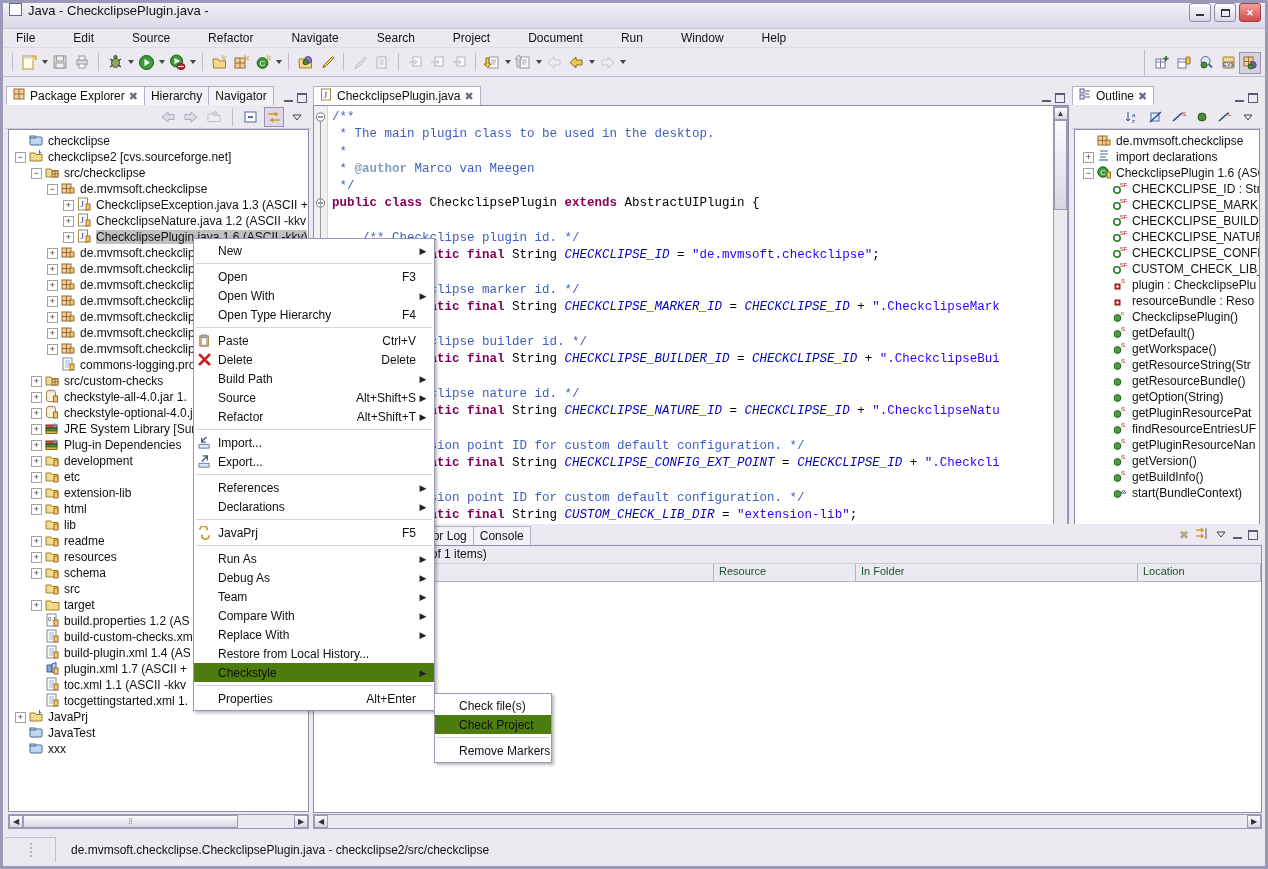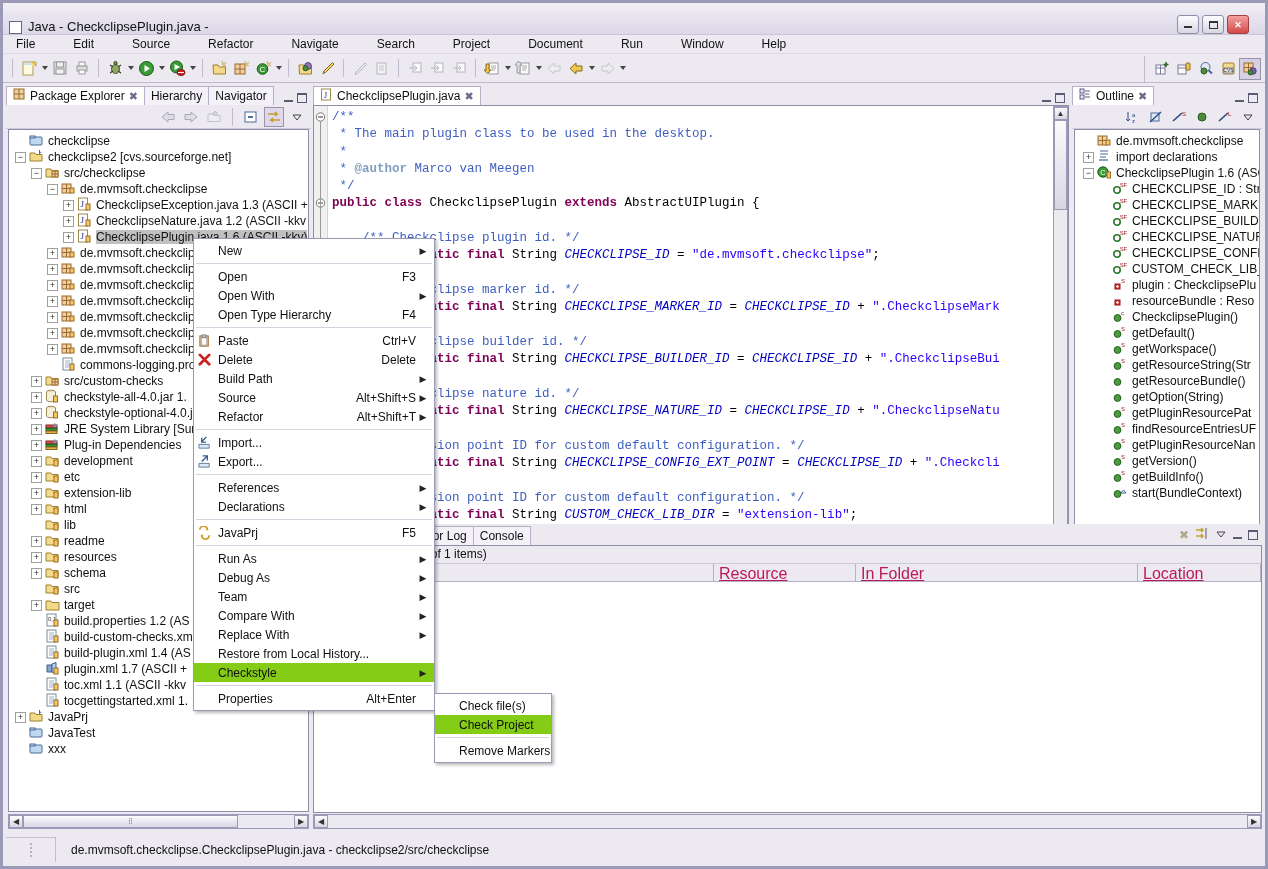--- a/index.html
+++ b/index.html
@@ -12,22 +12,22 @@
     overflow:hidden;
     -webkit-font-smoothing:none;
   }
   .window {
     position:absolute; left:0; top:0; width:1268px; height:869px;
     border:3px solid #9a9ab8;
     background:#ece9f0;
   }
   
   .titlebar {
-    height:32px; background:linear-gradient(to bottom,#f2f0f6 0%,#e6e2ee 50%,#ddd8e8 100%);
-    display:flex; align-items:flex-end; padding:0 14px 0 6px;
+    height:26px; background:linear-gradient(to bottom,#f2f0f6 0%,#e6e2ee 50%,#ddd8e8 100%);
+    display:flex; align-items:flex-start; padding:0 2px 0 6px;
     border-bottom:1px solid #c9c5d6;
   }
   .title-icon {
     width:13px; height:13px; border:1px solid #5c6b91; background:#fff;
     margin-right:6px; flex:0 0 auto;
   }
   .title-text { font-size:13px; color:#101010; flex:1 1 auto; white-space:nowrap; }
   .title-btns { display:flex; gap:3px; align-items:center; padding-right:2px;}
   .tbtn {
     width:22px; height:19px; border:1px solid #8e8ea8; border-radius:3px;
@@ -105,21 +105,21 @@
   .fld { color:#0000c0; font-style:italic; }
   .jdoc { color:#3f5fbf; }
   .jtag { color:#7f9fbf; font-weight:bold;}
   
   #outline { position:absolute; right:0; top:0; width:190px; bottom:308px; display:flex; flex-direction:column;}
   
   #bottom { position:absolute; left:307px; right:0; bottom:34px; height:305px; display:flex; flex-direction:column;}
   .probbox { flex:1 1 auto; background:#fff; border:1px solid #8e8ea8; display:flex; flex-direction:column;}
   .filterline { height:18px; background:#ece9f0; font-size:12px; padding:1px 4px; color:#101010; border-bottom:1px solid #cfc9dc;}
   .colhdr { height:18px; display:flex; background:#ece9f0; border-bottom:1px solid #b6b0c6; }
-  .colhdr div { border-right:1px solid #b6b0c6; font-size:16px; padding:1px 5px; color:#be185d;text-decoration:underline;}
+  .colhdr div { border-right:1px solid #b6b0c6; font-size:11px; padding:1px 5px; color:#14532d;}
   
   .sbh { height:15px; background:#eceaf1; border:1px solid #9a9ab8; display:flex; align-items:center; }
   .sbv { width:15px; background:#eceaf1; border:1px solid #9a9ab8; display:flex; flex-direction:column; align-items:center; }
   .sbbtn { width:14px; height:13px; background:linear-gradient(to bottom,#fbfbfe,#d9d6e3); border:1px solid #9a9ab8;
     display:flex; align-items:center; justify-content:center; font-size:8px; color:#333; flex:0 0 auto;}
   .sbthumb { background:linear-gradient(to bottom,#fbfbfe,#d9d6e3); border:1px solid #9a9ab8; }
   
   .statusbar { position:absolute; left:0; right:0; bottom:0; height:27px; background:#ece9f0; display:flex; align-items:center; }
   .status-grip { width:50px; height:25px; border:1px solid #c3bdd1; border-left:none; border-bottom:none; display:flex; align-items:center; justify-content:center;}
   .status-text { padding-left:15px; font-size:12px; color:#101010; }
@@ -129,21 +129,21 @@
     box-shadow:2px 2px 3px rgba(0,0,0,0.28); padding:2px 0; z-index:50;
   }
   .mi {
     height:19px; display:flex; align-items:center; font-size:12px; color:#101010;
     padding:0 4px 0 0; position:relative; white-space:nowrap;
   }
   .mi .mi-ico { width:22px; height:17px; flex:0 0 auto; display:flex; align-items:center; justify-content:center;}
   .mi .mi-lbl { flex:1 1 auto; padding-left:2px; }
   .mi .mi-acc { color:#101010; padding-left:22px; }
   .mi .mi-sub { width:14px; text-align:center; font-size:9px; color:#222; }
-  .mi.hl { background:#84cc16; }
+  .mi.hl { background:#4d7c0f; }
   .msep { height:1px; background:#d6d2e0; margin:3px 2px; }
 </style>
 </head>
 <body>
 
 <div class="window">
 
   <div class="titlebar">
     <div class="title-icon"></div>
     <div class="title-text">Java - CheckclipsePlugin.java -</div>

